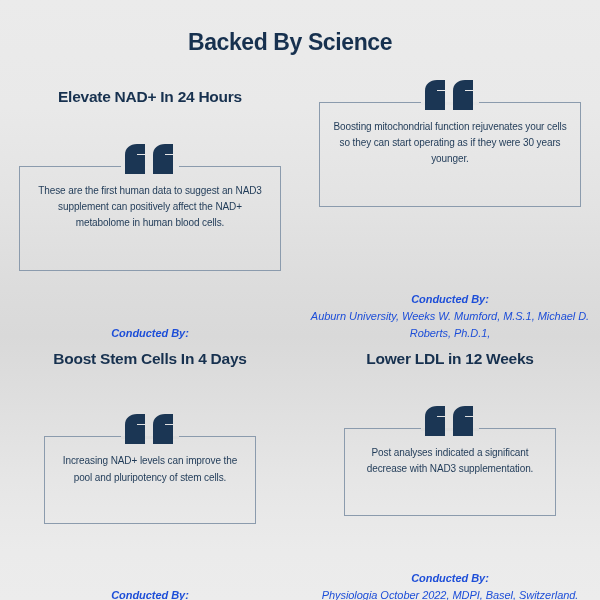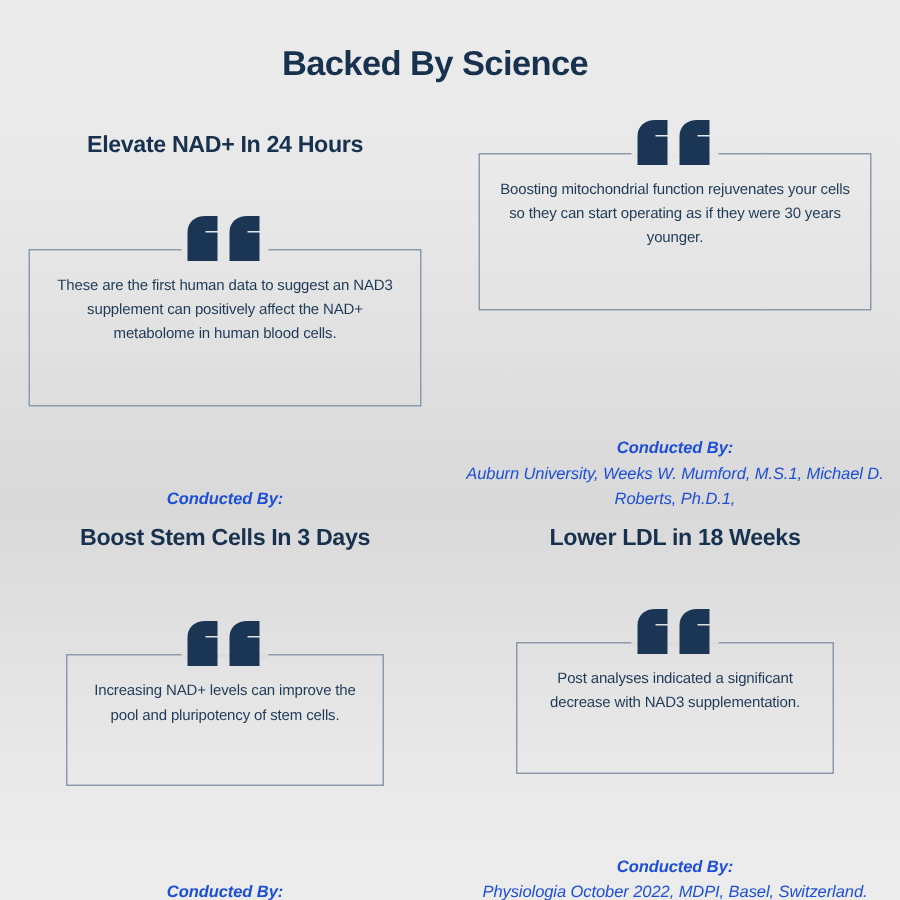--- a/index.html
+++ b/index.html
@@ -191,40 +191,40 @@
           <div class="quote-text">Boosting mitochondrial function rejuvenates your cells so they can start operating as if they were 30 years younger.</div>
         </div>
       </div>
       <div class="attribution">
         <span class="conducted-by">Conducted By:</span>
         <span class="source">Auburn University, Weeks W. Mumford, M.S.1, Michael D. Roberts, Ph.D.1,</span>
       </div>
     </div>
 
     <div class="card">
-      <div class="card-heading">Boost Stem Cells In 3 Days</div>
+      <div class="card-heading">Boost Stem Cells In 4 Days</div>
       <div class="quote-wrap">
         <div class="quote-box narrow">
           <div class="quote-notch" style="background: rgb(221, 221, 221);"></div>
           <div class="quote-mark">
             <svg width="54" height="30" viewBox="0 0 54 30" aria-hidden="true">
               <path d="M2 30 L2 11 C2 4 7 0 14 0 L22 0 L22 10 L14 10 L14 11 L22 11 L22 30 Z" fill="#1b3654"></path>
               <path d="M30 30 L30 11 C30 4 35 0 42 0 L50 0 L50 10 L42 10 L42 11 L50 11 L50 30 Z" fill="#1b3654"></path>
             </svg>
           </div>
           <div class="quote-text">Increasing NAD+ levels can improve the pool and pluripotency of stem cells.</div>
         </div>
       </div>
       <div class="attribution">
         <span class="conducted-by">Conducted By:</span>
       </div>
     </div>
 
     <div class="card">
-      <div class="card-heading">Lower LDL in 18 Weeks</div>
+      <div class="card-heading">Lower LDL in 12 Weeks</div>
       <div class="quote-wrap">
         <div class="quote-box narrow">
           <div class="quote-notch" style="background: rgb(221, 221, 221);"></div>
           <div class="quote-mark">
             <svg width="54" height="30" viewBox="0 0 54 30" aria-hidden="true">
               <path d="M2 30 L2 11 C2 4 7 0 14 0 L22 0 L22 10 L14 10 L14 11 L22 11 L22 30 Z" fill="#1b3654"></path>
               <path d="M30 30 L30 11 C30 4 35 0 42 0 L50 0 L50 10 L42 10 L42 11 L50 11 L50 30 Z" fill="#1b3654"></path>
             </svg>
           </div>
           <div class="quote-text">Post analyses indicated a significant decrease with NAD3 supplementation.</div>

